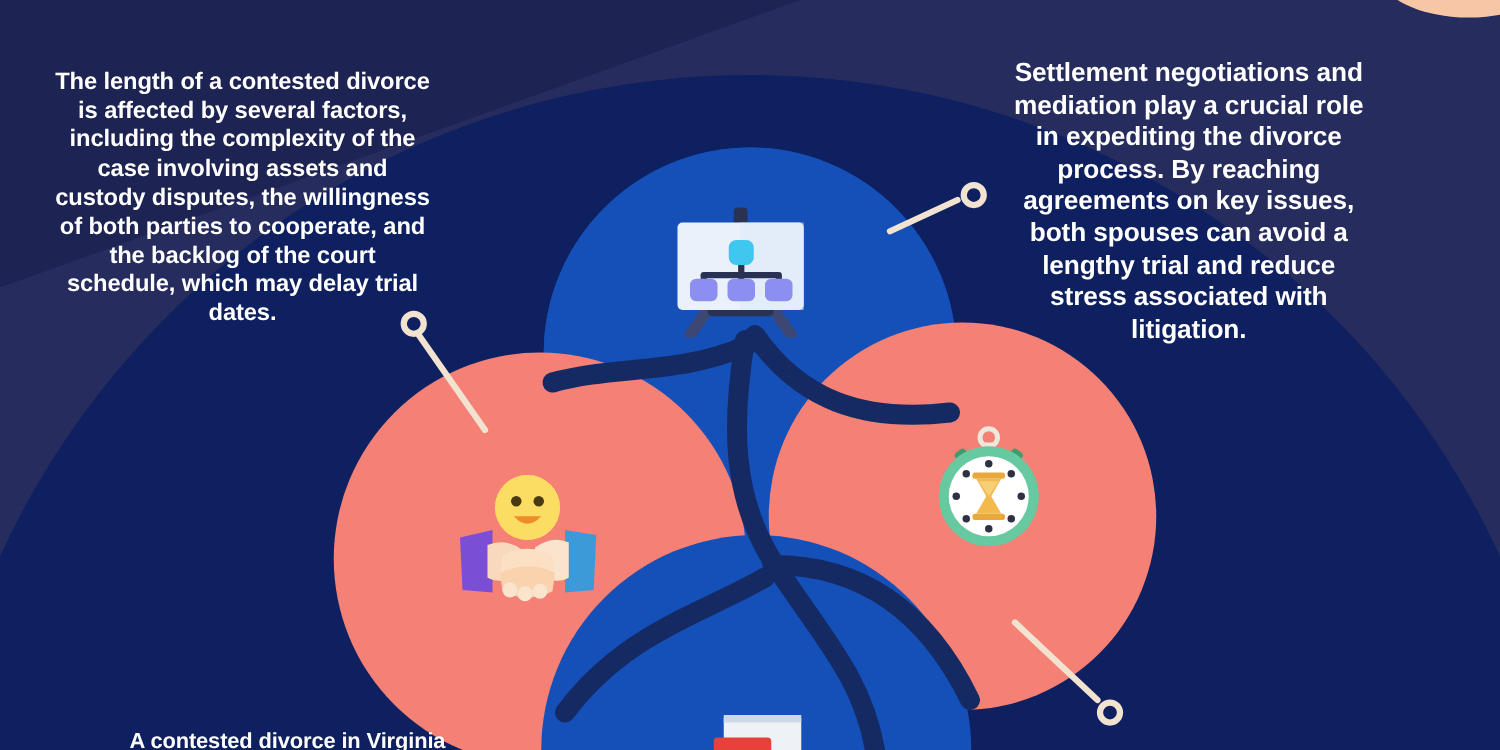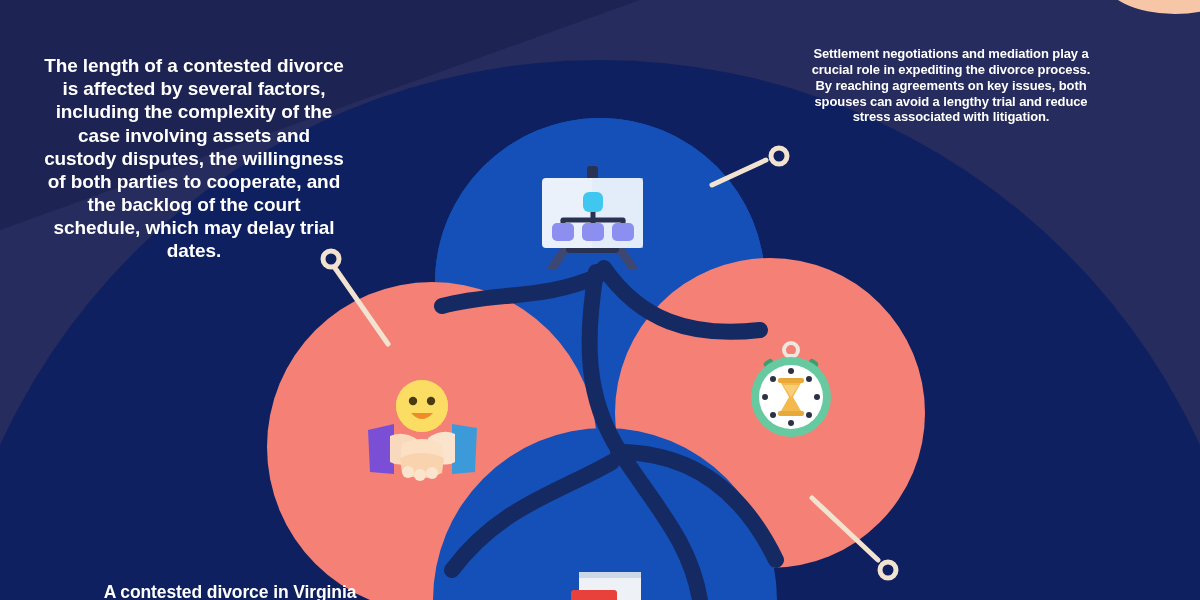--- a/index.html
+++ b/index.html
@@ -18,21 +18,21 @@
   .txt{
     position:absolute;
     color:#ffffff;
     font-weight:bold;
     text-align:center;
     line-height:1.22;
     letter-spacing:-0.1px;
     text-shadow:0 0 1px rgba(0,0,0,.15);
   }
   .txt-left{left:44px;top:54px;width:300px;font-size:19px;}
-  .txt-right{left:806px;top:46px;width:290px;font-size:13px;}
+  .txt-right{left:806px;top:46px;width:290px;font-size:21px;}
   .txt-bl{left:60px;top:582px;width:340px;font-size:17.5px;}
   .txt-br{left:860px;top:586px;width:300px;font-size:17.5px;}
 
   
   .icon{position:absolute;}
   .icon-board{left:530px;top:160px;width:125px;height:110px;}
   .icon-handshake{left:360px;top:378px;width:125px;height:105px;}
   .icon-timer{left:740px;top:340px;width:102px;height:102px;}
   .icon-doc{left:565px;top:568px;width:88px;height:60px;}
 </style>

